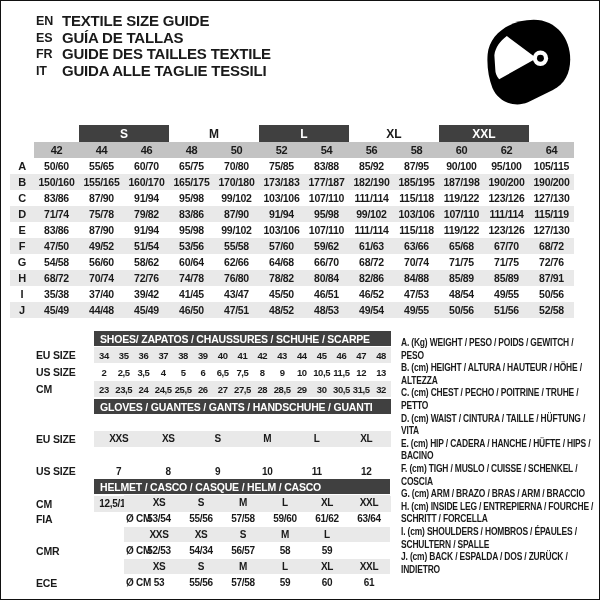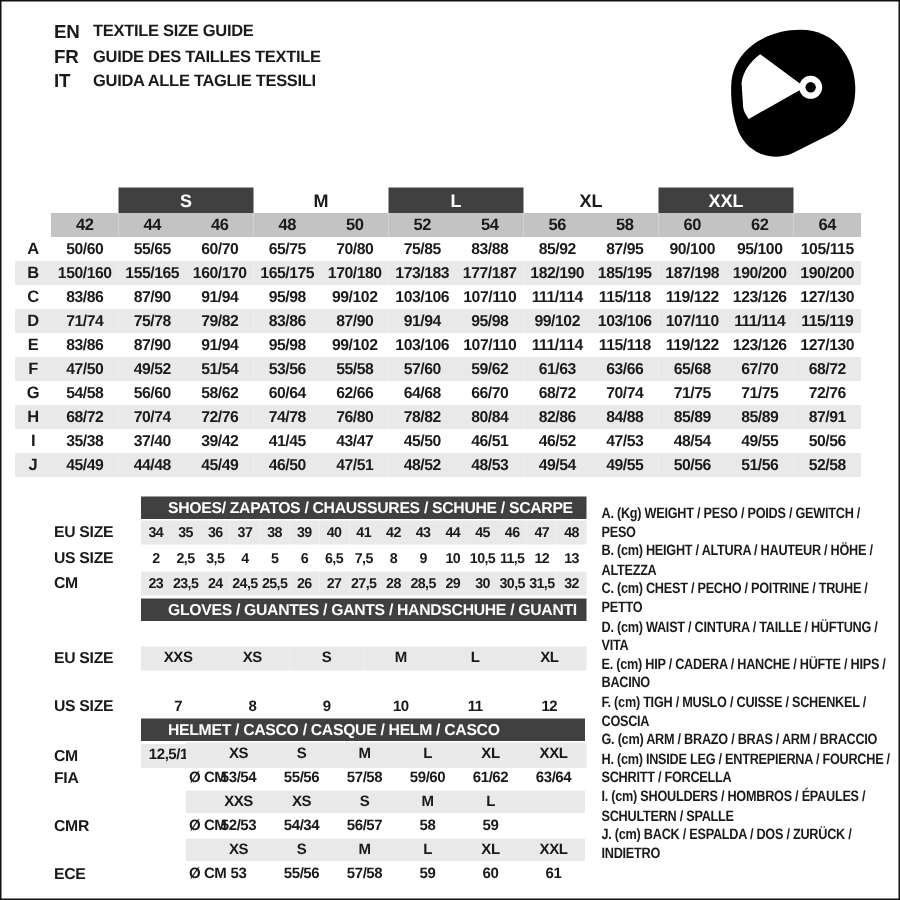--- a/index.html
+++ b/index.html
@@ -7,21 +7,21 @@
     position:relative; box-sizing:border-box;
     width:600px; height:600px;
     border:1.5px solid #111; background:#fff;
     font-family:"Liberation Sans", sans-serif;
     color:var(--text,#1a1a1a); overflow:hidden;
   }
   
   .lang-block { position:absolute; left:35px; top:12px; }
   .lang-row { display:flex; line-height:16.5px; }
   .lang-code { width:26px; font-weight:700; font-size:12.5px; letter-spacing:-0.2px; }
-  .lang-text { font-weight:700; font-size:11px; letter-spacing:-0.2px; }
+  .lang-text { font-weight:700; font-size:15px; letter-spacing:-0.2px; }
   
   .helmet-icon { position:absolute; left:478px; top:14px; width:96px; height:96px; }
   
   .main-table {
     position:absolute; left:9px; top:124px;
     display:grid; grid-template-columns:24px repeat(12,45px);
     grid-template-rows:17px 16px repeat(10,16px);
   }
   .size-group { display:flex; align-items:center; justify-content:center;
     font-weight:700; font-size:12px; }
@@ -31,40 +31,44 @@
   .num-header { background:var(--hdr,#c3c3c3); font-size:11px; }
   .letter-cell { font-size:11px; }
   .stripe { background:var(--stripe,#e9e9e9); }
   
   .section { position:absolute; left:35px; display:grid; }
   #shoes  { top:330px; grid-template-columns:58px repeat(15,19.8px); grid-template-rows:15px repeat(3,16px); row-gap:1px; }
   #gloves { top:398px; grid-template-columns:58px repeat(6,49.5px);  grid-template-rows:15px repeat(3,15.5px); row-gap:17px; }
   #helmet { top:478px; grid-template-columns:58px 44px repeat(6,42px); grid-template-rows:15px repeat(6,15px); row-gap:1px; }
   .sec-title { grid-column:2 / -1; background:var(--dark,#404040); color:#fff;
     font-weight:700; font-size:10.5px; letter-spacing:-0.2px;
-    display:flex; align-items:center; padding-left:18px; white-space:nowrap; }
+    display:flex; align-items:center; padding-left:6px; white-space:nowrap; }
   .sec-label { font-weight:700; font-size:10.5px; display:flex; align-items:center; letter-spacing:-0.2px; }
   .sec-cell { display:flex; align-items:center; justify-content:center;
     font-weight:700; font-size:10px; letter-spacing:-0.3px; white-space:nowrap; }
   .sec-cell.small { font-size:9.5px; letter-spacing:-0.4px; }
   .sec-cell.left { justify-content:flex-start; padding-left:2px;margin-left:30px; }
   
   .legend { position:absolute; left:400px; top:336px; width:230px;
     transform:scaleX(0.845); transform-origin:0 0; }
   .legend-item { font-weight:700; font-size:10px; line-height:12.6px; letter-spacing:-0.2px; }
 </style>
 </head>
 <body>
 
 <div class="page">
 
   <div class="lang-block" id="lang-block">
       <div class="lang-row">
         <span class="lang-code">EN</span>
         <span class="lang-text">TEXTILE SIZE GUIDE</span>
+      </div>
+      <div class="lang-row">
+        <span class="lang-code">ES</span>
+        <span class="lang-text">GUÍA DE TALLAS</span>
       </div>
       <div class="lang-row">
         <span class="lang-code">FR</span>
         <span class="lang-text">GUIDE DES TAILLES TEXTILE</span>
       </div>
       <div class="lang-row">
         <span class="lang-code">IT</span>
         <span class="lang-text">GUIDA ALLE TAGLIE TESSILI</span>
       </div>
     </div>

